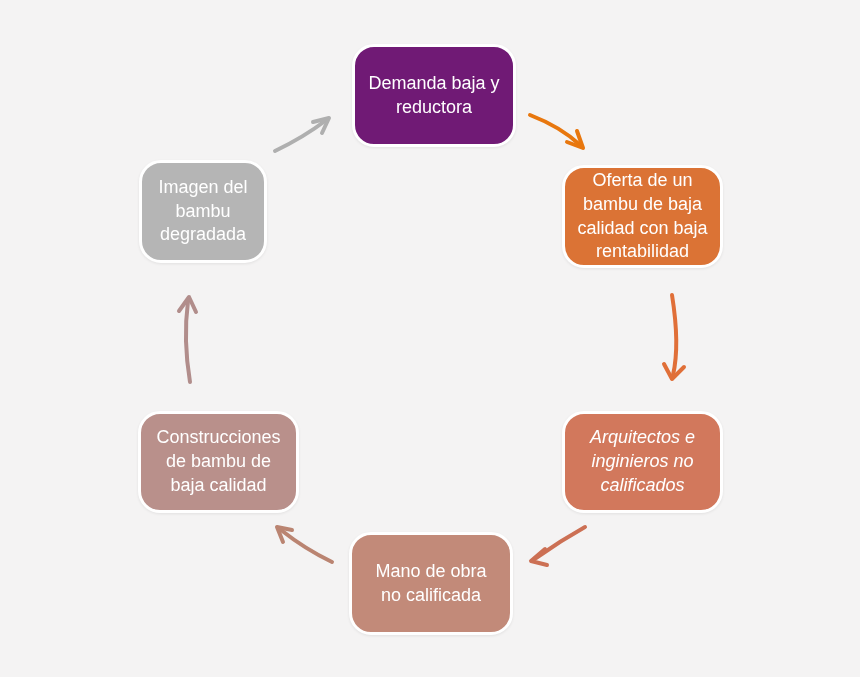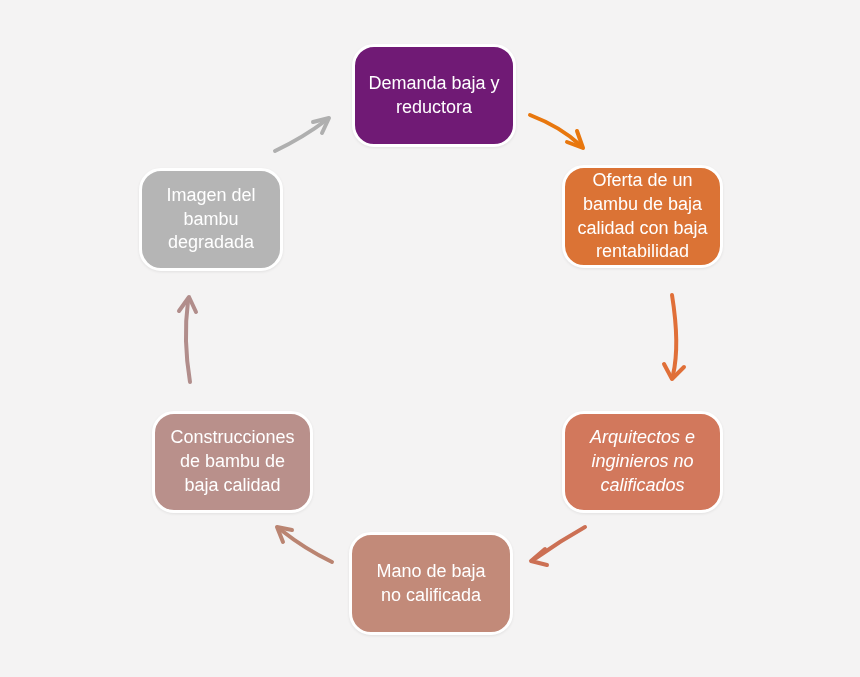--- a/index.html
+++ b/index.html
@@ -45,22 +45,22 @@
   }
   .node-label {
     color: #FFFFFF;
     font-size: 18px;
     line-height: 1.32;
   }
   .node-top          { left: 352px; top: 44px;  width: 164px; height: 103px; }
   .node-right-top    { left: 562px; top: 165px; width: 161px; height: 103px; padding: 4px 10px; }
   .node-right-bottom { left: 562px; top: 411px; width: 161px; height: 102px; }
   .node-bottom       { left: 349px; top: 532px; width: 164px; height: 103px; padding: 4px 16px; }
-  .node-left-bottom  { left: 152px; top: 411px; width: 161px; height: 102px; }
-  .node-left-top     { left: 139px; top: 168px; width: 144px; height: 103px; }
+  .node-left-bottom  { left: 138px; top: 411px; width: 161px; height: 102px; }
+  .node-left-top     { left: 139px; top: 160px; width: 128px; height: 103px; }
 </style>
 </head>
 <body>
 
 <div class="canvas" style="background-color: rgb(244, 243, 243);">
 
   <svg class="arrows" viewBox="0 0 860 677" aria-hidden="true">
 
     <g class="arrow" style="stroke: rgb(232, 119, 14);">
       <path d="M530 115 Q561 127 580 145"></path>
@@ -99,21 +99,21 @@
 
   <div class="node node-right-top" style="background-color: rgb(219, 115, 53); justify-content: flex-end;">
     <span class="node-label">Oferta de un bambu de baja calidad con baja rentabilidad</span>
   </div>
 
   <div class="node node-right-bottom" style="background-color: rgb(210, 120, 92); font-style: italic;">
     <span class="node-label">Arquitectos e inginieros no calificados</span>
   </div>
 
   <div class="node node-bottom" style="background-color: rgb(194, 138, 121);">
-    <span class="node-label">Mano de baja no calificada</span>
+    <span class="node-label">Mano de obra no calificada</span>
   </div>
 
   <div class="node node-left-bottom" style="background-color: rgb(185, 144, 139);">
     <span class="node-label">Construcciones de bambu de baja calidad</span>
   </div>
 
   <div class="node node-left-top" style="background-color: rgb(181, 181, 181);">
     <span class="node-label">Imagen del bambu degradada</span>
   </div>
 

